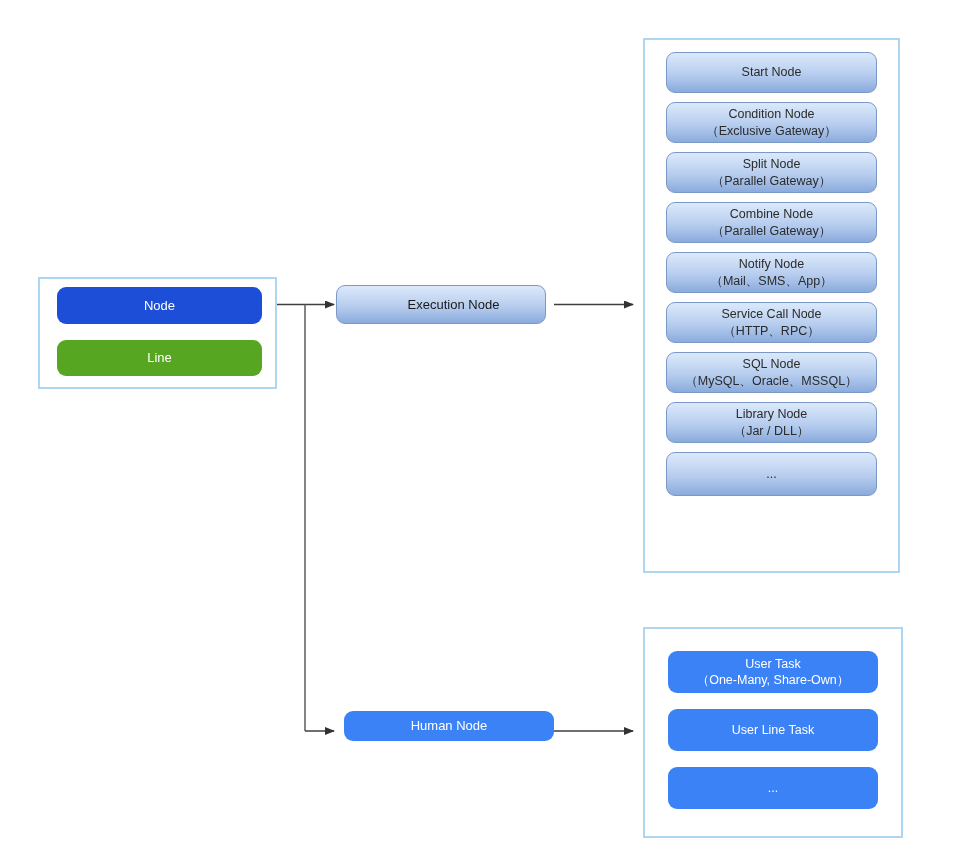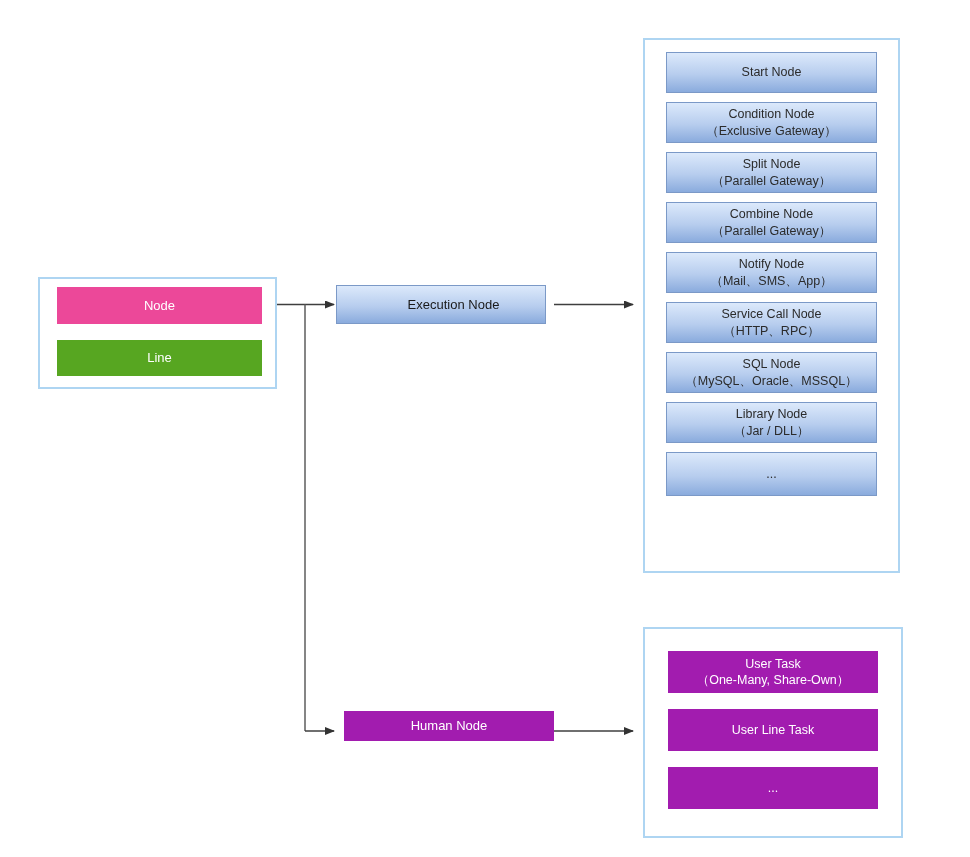--- a/index.html
+++ b/index.html
@@ -23,57 +23,58 @@
   }
   .shape {
     box-sizing: border-box;
     display: flex;
     flex-direction: column;
     align-items: center;
     justify-content: center;
     text-align: center;
     font-size: 12.5px;
     line-height: 1.32;
+    border-radius: 9px;
   }
   .panel {
     position: absolute;
     box-sizing: border-box;
     background: #ffffff;
     border: 2px solid #aed5f2;
   }
   
   .legend-panel {
     left: 38px; top: 277px;
     width: 239px; height: 112px;
     display: flex;
     flex-direction: column;
     padding: 8px 13px 11px 17px;
     gap: 16px;
   }
   .node-blue {
-    background: #ec4899;
+    background: #1d4ed8;
     color: #ffffff;
     height: 39px;
     font-size: 13px;
   }
   .line-green {
     background: #57a621;
     color: #ffffff;
     height: 38px;
     font-size: 13px;
     text-align: center;
   }
   
   .exec-grad {
     background: linear-gradient(180deg, #dce9fb 0%, #b7cdee 55%, #8aabdd 100%);
     border: 1px solid #7b99c7;
     color: #2b2b2b;
   }
   .red-shape {
-    background: #a21caf;
+    background: #3b82f6;
     color: #ffffff;
   }
   
   .exec-main {
     position: absolute;
     left: 336px; top: 285px;
     width: 210px; height: 39px;
     font-size: 13px;
     color: #1a1a1a;
     padding-left: 25px;

